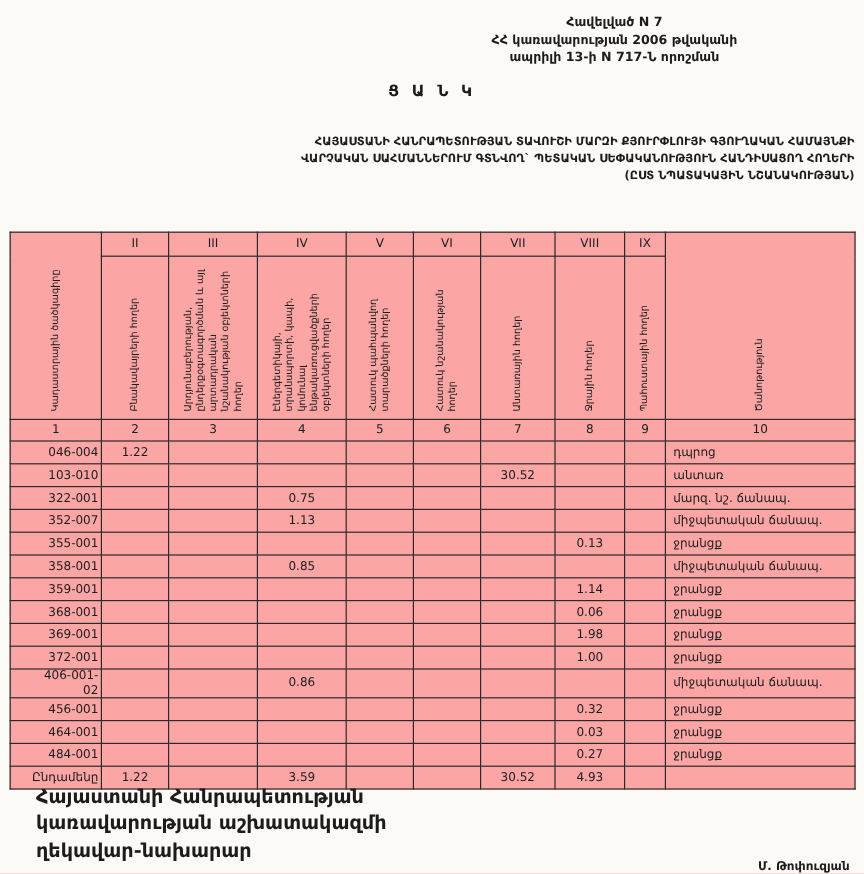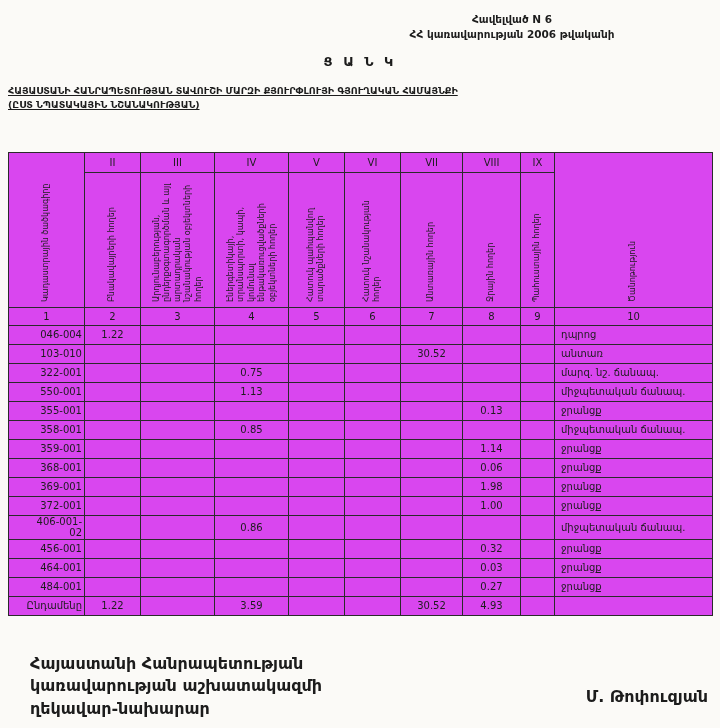--- a/index.html
+++ b/index.html
@@ -22,34 +22,33 @@
     line-height:1.4;
   }
   .doc-title {
     text-align:center;
     font-weight:bold;
     font-size:13px;
     letter-spacing:3px;
     margin-top:13px;
   }
   .doc-subtitle {
-    text-align:left;
+    text-align:right;
     font-weight:bold;
     font-size:9.5px;
     line-height:1.45;
-    margin-top:15px;
-    text-decoration:underline;
+    margin-top:28px;
   }
 
   table {
     border-collapse:collapse;
     table-layout:fixed;
     width:704px;
     margin-top:40px;
-    background:#d946ef;
+    background:#fca5a5;
   }
   td {
     border:1px solid #2b2b2b;
     font-size:10px;
     padding:0 2px;
     vertical-align:middle;
     overflow:hidden;
   }
   td.roman { text-align:center; height:20px; }
   td.vhead { text-align:center; vertical-align:middle; padding:3px 1px; }
@@ -74,39 +73,41 @@
     position:absolute;
     left:30px;
     bottom:8px;
     font-size:16px;
     font-weight:bold;
     line-height:1.4;
   }
   .footer-sign {
     position:absolute;
     right:12px;
-    bottom:22px;
-    font-size:16px;
+    bottom:0;
+    font-size:10px;
     font-weight:bold;
   }
 </style>
 </head>
 <body>
 
 <div class="page">
 
   <div class="appendix">
-    <div>Հավելված N 6</div>
+    <div>Հավելված N 7</div>
     <div>ՀՀ կառավարության 2006 թվականի</div>
+    <div>ապրիլի 13-ի N 717-Ն որոշման</div>
   </div>
 
   <div class="doc-title">Ց Ա Ն Կ</div>
 
   <div class="doc-subtitle">
     <div>ՀԱՅԱՍՏԱՆԻ ՀԱՆՐԱՊԵՏՈՒԹՅԱՆ ՏԱՎՈՒՇԻ ՄԱՐԶԻ ՔՅՈՒՐՓԼՈՒՅԻ ԳՅՈՒՂԱԿԱՆ ՀԱՄԱՅՆՔԻ</div>
+    <div>ՎԱՐՉԱԿԱՆ ՍԱՀՄԱՆՆԵՐՈՒՄ ԳՏՆՎՈՂ` ՊԵՏԱԿԱՆ ՍԵՓԱԿԱՆՈՒԹՅՈՒՆ ՀԱՆԴԻՍԱՑՈՂ ՀՈՂԵՐԻ</div>
     <div>(ԸՍՏ ՆՊԱՏԱԿԱՅԻՆ ՆՇԱՆԱԿՈՒԹՅԱՆ)</div>
   </div>
 
   <table>
     <colgroup>
       <col style="width:76px">
         <col style="width:56px">
         <col style="width:74px">
       <col style="width:74px">
         <col style="width:56px">
@@ -181,21 +182,21 @@
           <td class="cell-num"></td>
           <td class="cell-num">0.75</td>
           <td class="cell-num"></td>
           <td class="cell-num"></td>
           <td class="cell-num"></td>
           <td class="cell-num"></td>
           <td class="cell-num"></td>
           <td class="cell-note">մարզ. նշ. ճանապ.</td>
         </tr>
         <tr class="data-row">
-          <td class="cell-code">550-001</td>
+          <td class="cell-code">352-007</td>
           <td class="cell-num"></td>
           <td class="cell-num"></td>
           <td class="cell-num">1.13</td>
           <td class="cell-num"></td>
           <td class="cell-num"></td>
           <td class="cell-num"></td>
           <td class="cell-num"></td>
           <td class="cell-num"></td>
           <td class="cell-note">միջպետական ճանապ.</td>
         </tr>

